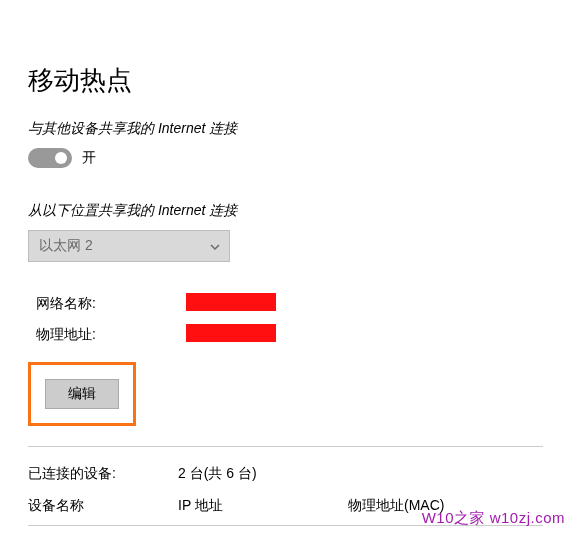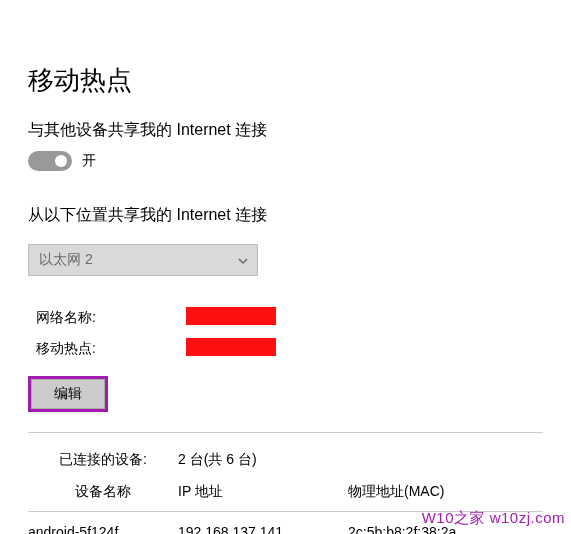--- a/index.html
+++ b/index.html
@@ -13,22 +13,23 @@
       font-size: 14px;
       position: relative;
     }
     .page-title {
       font-size: 26px;
       font-weight: 400;
       margin-bottom: 22px;
       margin-top: 43px;
     }
     .section-label {
-      font-size: 16px;
+      font-size: 14px;
       margin-bottom: 10px;
+      font-style: italic;
     }
     .toggle-row {
       display: flex;
       align-items: center;
       gap: 10px;
       margin-bottom: 34px;
     }
     .toggle {
       width: 44px;
       height: 20px;
@@ -44,27 +45,27 @@
       border-radius: 50%;
       background: #fff;
       top: 4px;
       left: 27px;
     }
     .toggle-label { font-size: 14px; }
     .dropdown {
       display: inline-flex;
       align-items: center;
       justify-content: space-between;
-      width: 230px;
+      width: 202px;
       height: 32px;
       background: #d9d9d9;
       border: 1px solid #bdbdbd;
       padding: 0 8px 0 10px;
       color: #6a6a6a;
-      margin-top: 8px;
+      margin-top: 0;
       margin-bottom: 26px;
     }
     .chevron {
       width: 12px;
       height: 12px;
       display: inline-block;
     }
     .chevron svg { stroke: #6a6a6a; }
     .info-table {
       border-collapse: collapse;
@@ -77,22 +78,22 @@
     .info-label-cell { width: 150px; }
     .redact {
       display: inline-block;
       width: 90px;
       height: 18px;
       background: #ff0f0f;
     }
     .edit-btn-wrap {
       margin-top: 12px;
       display: inline-block;
-      border: 3px solid #a21caf;
-      padding: 0;
+      border: 3px solid #f97316;
+      padding: 14px;
     }
     .edit-btn {
       background: #ccc;
       border: 1px solid #aaa;
       padding: 5px 22px;
       font-size: 14px;
       font-family: inherit;
       cursor: pointer;
     }
     .divider {
@@ -107,21 +108,21 @@
     }
     .dev-table th {
       text-align: left;
       font-weight: 400;
       padding: 4px 0 10px;
       border-bottom: 1px solid #ccc;
     }
     .dev-table td {
       padding: 4px 0;
     }
-    .dev-table .col1 { width: 150px; text-align: center; }
+    .dev-table .col1 { width: 150px; }
     .dev-table .col2 { width: 170px; }
     .watermark {
       position: absolute;
       right: 6px;
       bottom: 6px;
       color: #a21caf;
       font-size: 15px;
       letter-spacing: 0.5px;
       font-family: Arial, sans-serif;
     }
@@ -152,21 +153,21 @@
   </span>
 </div>
 
 <table class="info-table">
   <tbody>
       <tr>
     <td class="info-label-cell">网络名称:</td>
     <td><span class="redact"></span></td>
   </tr>
   <tr>
-    <td class="info-label-cell">移动热点:</td>
+    <td class="info-label-cell">物理地址:</td>
     <td><span class="redact"></span></td>
   </tr>
 </tbody>
   </table>
 
 <div class="edit-btn-wrap">
   <button class="edit-btn">编辑</button>
 </div>
 
 <hr class="divider">

